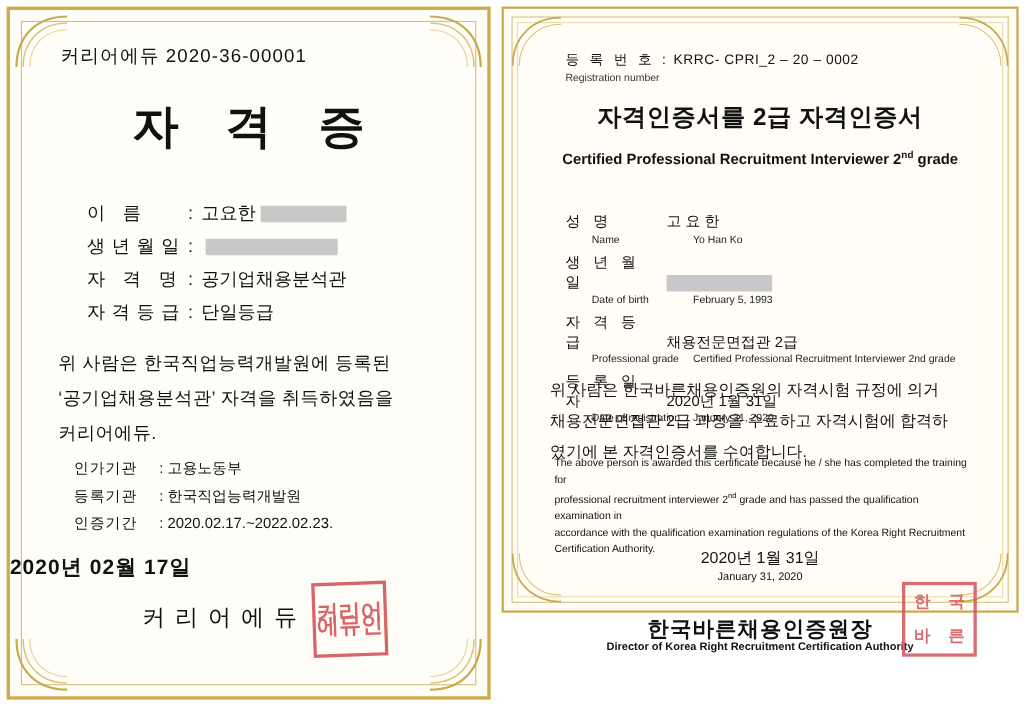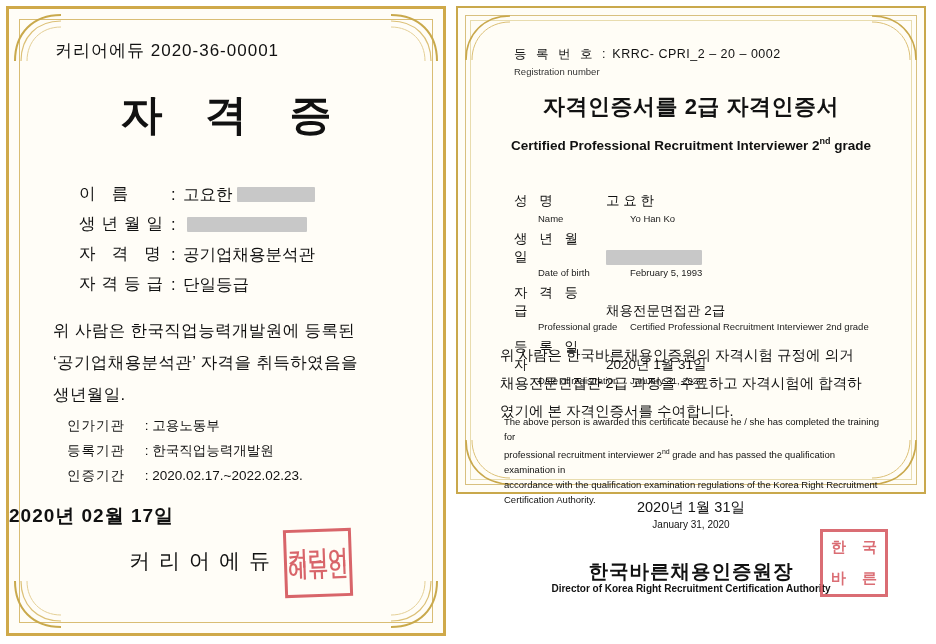--- a/index.html
+++ b/index.html
@@ -31,21 +31,21 @@
   .c1-meta{position:absolute;top:404px;left:58px;font-size:13.5px;line-height:25px;color:#111;}
   .c1-meta .mlbl{display:inline-block;width:74px;letter-spacing:1px;}
   .c1-date{position:absolute;top:494px;left:0;width:100%;font-size:19px;font-weight:bold;color:#111;letter-spacing:1px;}
   .c1-issuer{position:absolute;top:538px;left:120px;font-size:21px;letter-spacing:9px;color:#111;}
   .stamp1{position:absolute;top:520px;left:275px;width:62px;height:62px;border:3px solid #d24b52;
           color:#d24b52;display:flex;align-items:center;justify-content:center;font-size:11px;
           line-height:12px;text-align:center;font-weight:bold;opacity:.85;transform:rotate(-2deg);}
   .stamp1 .sx{font-size:20px;}
 
   
-  .cert2{position:relative;width:470px;height:488px;margin:6px 6px 0 0;background:#fffdf6;
+  .cert2{position:relative;width:470px;height:551px;margin:6px 6px 0 0;background:#fffdf6;
          border:2px solid #c9a84c;box-sizing:border-box;}
   .cert2-inner{position:absolute;inset:7px;border:1px solid #d8c07f;}
   .cert2-inner2{position:absolute;inset:12px;border:1px solid #e8dcae;}
 
   .c2-regno{position:absolute;top:38px;left:56px;font-size:12.5px;color:#111;letter-spacing:.5px;}
   .c2-regno .lbl{letter-spacing:3px;}
   .c2-regno-en{position:absolute;top:58px;left:56px;font-size:9.5px;color:#333;}
   .c2-title{position:absolute;top:84px;left:0;width:100%;text-align:center;font-size:22px;font-weight:bold;color:#111;letter-spacing:.5px;}
   .c2-title-en{position:absolute;top:128px;left:0;width:100%;text-align:center;font-size:13.5px;font-weight:bold;color:#111;}
   .c2-title-en sup{font-size:9px;}
@@ -135,21 +135,21 @@
       <div class="row">
         <span class="lbl">자격등급</span>
         <span class="colon">:</span>
         <span>단일등급</span>
       </div>
     </div>
 
     <div class="c1-body">
       <div>위 사람은 한국직업능력개발원에 등록된</div>
       <div>‘공기업채용분석관’ 자격을 취득하였음을</div>
-      <div>생년월일.</div>
+      <div>커리어에듀.</div>
     </div>
 
     <div class="c1-meta">
       <div>
         <span class="mlbl">인가기관</span>
         <span>:</span>
         <span>고용노동부</span>
       </div>
       <div>
         <span class="mlbl">등록기관</span>

